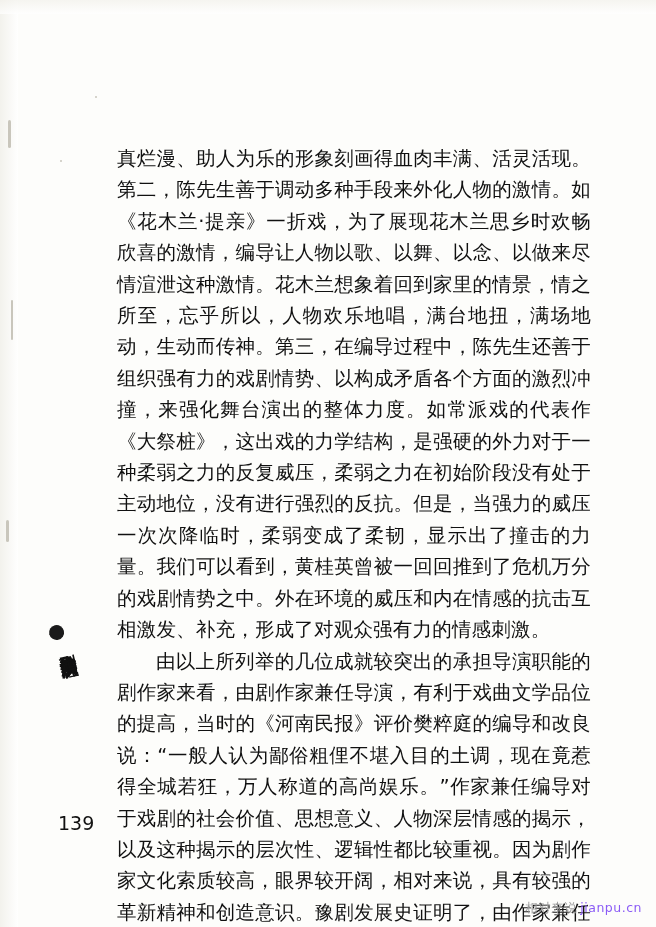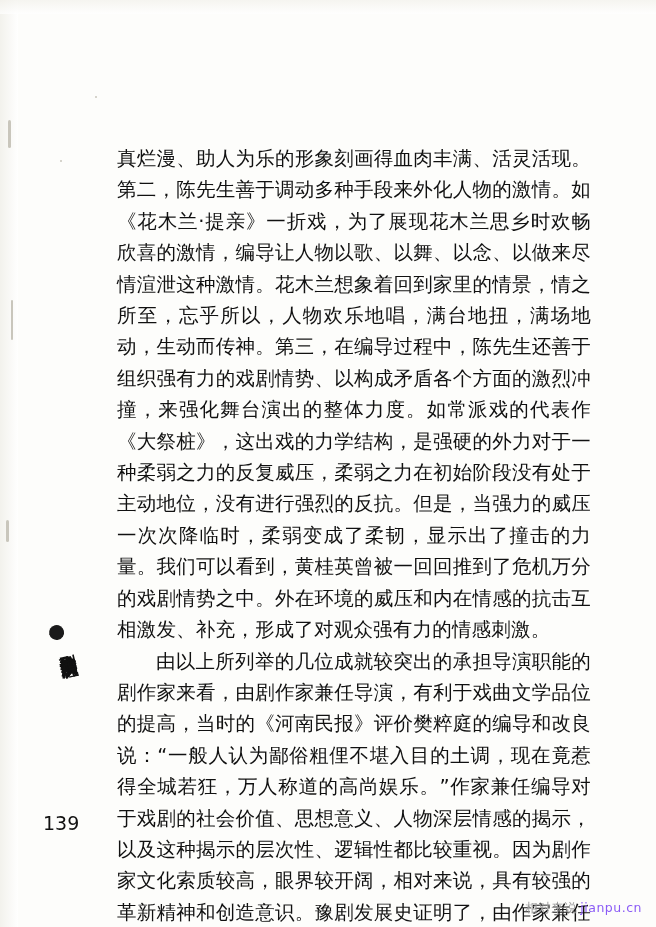--- a/index.html
+++ b/index.html
@@ -91,21 +91,21 @@
     font-weight: bold;
     color: #111111;
     writing-mode: vertical-rl;
     text-orientation: upright;
     letter-spacing: 1px;
     white-space: nowrap;
   }
 
   .page-number {
     position: absolute;
-    left: 43px;
+    left: 58px;
     top: 812px;
     font-size: 19px;
     color: #111111;
     font-family: "DejaVu Sans", sans-serif;
   }
 
   .watermark {
     position: absolute;
     right: 14px;
     bottom: 10px;

